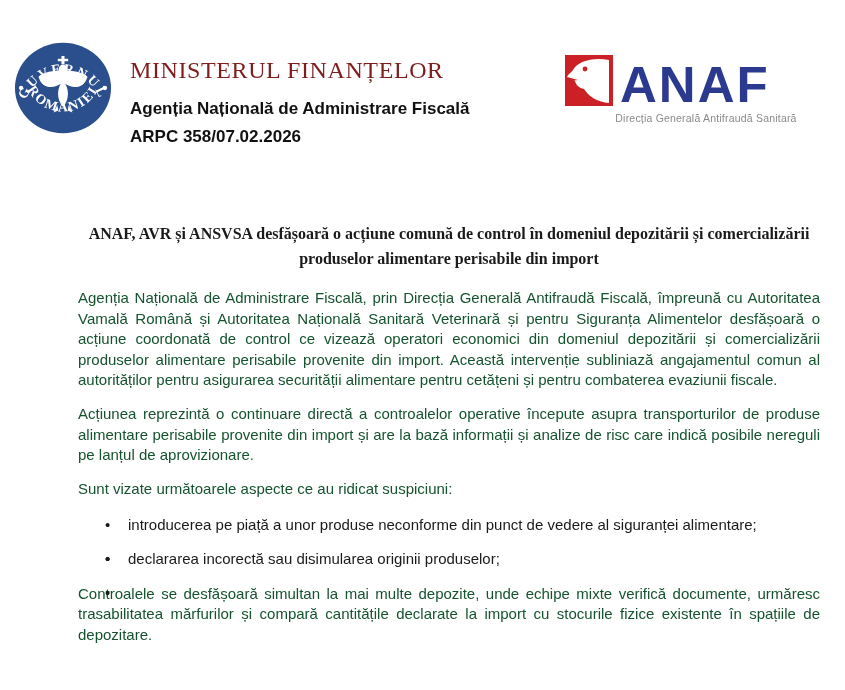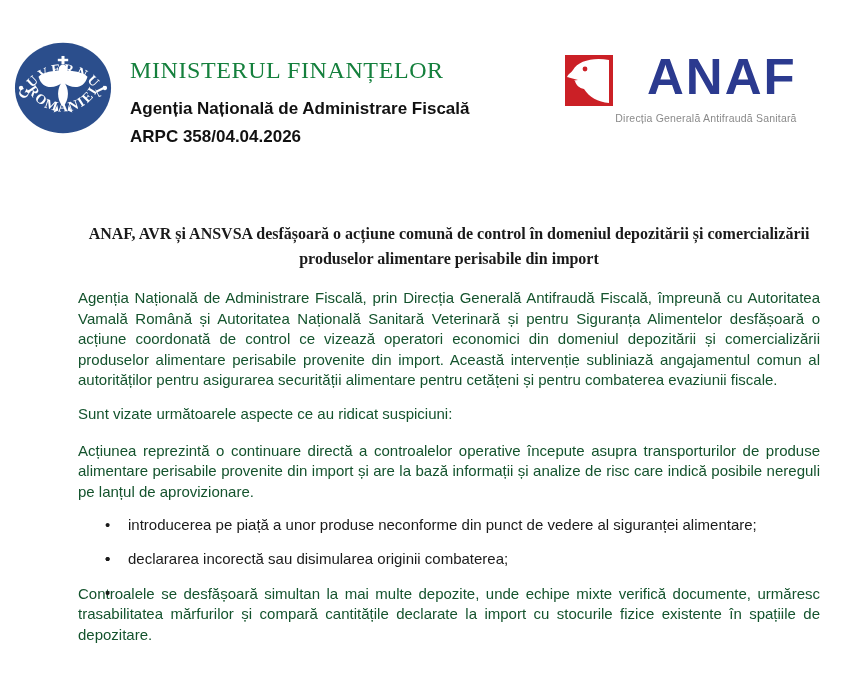--- a/index.html
+++ b/index.html
@@ -8,32 +8,32 @@
     font-family:"Liberation Sans","DejaVu Sans",sans-serif;
     color:#1a1a1a;
   }
   .page{position:relative;width:845px;height:690px;background:#fff;}
 
   
   .gov-seal{position:absolute;left:14px;top:40px;width:98px;height:96px;}
   .ministry{
     position:absolute;left:130px;top:57px;
     font-family:"Liberation Serif","DejaVu Serif",serif;
-    font-size:24px;letter-spacing:0.6px;color:#15803d;
+    font-size:24px;letter-spacing:0.6px;color:#7f1d1d;
   }
   .agency{
     position:absolute;left:130px;top:99px;
     font-size:17px;font-weight:bold;color:#111;
   }
   .reference{
     position:absolute;left:130px;top:127px;
     font-size:17px;font-weight:bold;color:#111;
   }
   .anaf-logo{position:absolute;left:565px;top:55px;width:240px;}
-  .anaf-row{display:flex;gap:27px;}
+  .anaf-row{display:flex;align-items:flex-end;}
   .anaf-square{width:48px;height:51px;flex:0 0 auto;}
   .anaf-word{
     margin-left:7px;
     font-size:51px;line-height:43px;font-weight:bold;
     letter-spacing:2px;color:#2b3a8f;
     font-family:"Liberation Sans",sans-serif;
     transform:scaleY(0.98);
   }
   .anaf-sub{
     margin-top:6px;margin-left:46px;width:190px;text-align:center;
@@ -91,47 +91,47 @@
         <path d="M26,38 C36,29 68,29 78,38 C74,52 61,51 52,44 C43,51 30,52 26,38 Z"></path>
         <path d="M52,42 C59,50 59,62 52,70 C45,62 45,50 52,42 Z"></path>
         <path d="M46,68 L42,76 L47,74 Z"></path>
         <path d="M58,68 L62,76 L57,74 Z"></path>
       </g>
     </svg>
   </div>
 
   <div class="ministry">MINISTERUL FINANȚELOR</div>
   <div class="agency">Agenția Națională de Administrare Fiscală</div>
-  <div class="reference">ARPC 358/04.04.2026</div>
+  <div class="reference">ARPC 358/07.02.2026</div>
 
   <div class="anaf-logo">
     <div class="anaf-row">
       <svg class="anaf-square" viewBox="0 0 48 51" aria-hidden="true">
         <rect x="0" y="0" width="48" height="51" fill="#cb2026"></rect>
         <path fill="#ffffff" d="M44,5 C28,2 13,6 8,15 C6,18 3,19 2,22 C5,24 8,24 10,26 C11,30 14,33 19,34 C24,42 33,47 44,48 L44,5 Z"></path>
         <path fill="#cb2026" d="M2,22 L13,25 L5,26 Z"></path>
         <circle cx="20" cy="14" r="2.4" fill="#cb2026"></circle>
       </svg>
       <div class="anaf-word">ANAF</div>
     </div>
     <div class="anaf-sub">Direcția Generală Antifraudă Sanitară</div>
   </div>
 
   <div class="doc">
     <h1 class="doc-title">ANAF, AVR și ANSVSA desfășoară o acțiune comună de control în domeniul depozitării și comercializării produselor alimentare perisabile din import</h1>
 
     <p class="para">Agenția Națională de Administrare Fiscală, prin Direcția Generală Antifraudă Fiscală, împreună cu Autoritatea Vamală Română și Autoritatea Națională Sanitară Veterinară și pentru Siguranța Alimentelor desfășoară o acțiune coordonată de control ce vizează operatori economici din domeniul depozitării și comercializării produselor alimentare perisabile provenite din import. Această intervenție subliniază angajamentul comun al autorităților pentru asigurarea securității alimentare pentru cetățeni și pentru combaterea evaziunii fiscale.</p>
 
+    <p class="para">Acțiunea reprezintă o continuare directă a controalelor operative începute asupra transporturilor de produse alimentare perisabile provenite din import și are la bază informații și analize de risc care indică posibile nereguli pe lanțul de aprovizionare.</p>
+
     <p class="para intro">Sunt vizate următoarele aspecte ce au ridicat suspiciuni:</p>
-
-    <p class="para">Acțiunea reprezintă o continuare directă a controalelor operative începute asupra transporturilor de produse alimentare perisabile provenite din import și are la bază informații și analize de risc care indică posibile nereguli pe lanțul de aprovizionare.</p>
 
     <ul class="points" id="bullet-list">
         <li><span class="bullet-dot">•</span><span>introducerea pe piață a unor produse neconforme din punct de vedere al siguranței alimentare;</span></li>
         <li><span class="bullet-dot">•</span></li>
-        <li><span class="bullet-dot">•</span><span>declararea incorectă sau disimularea originii combaterea;</span></li>
+        <li><span class="bullet-dot">•</span><span>declararea incorectă sau disimularea originii produselor;</span></li>
         <li><span class="bullet-dot">•</span></li>
       </ul>
 
     <p class="para closing">Controalele se desfășoară simultan la mai multe depozite, unde echipe mixte verifică documente, urmăresc trasabilitatea mărfurilor și compară cantitățile declarate la import cu stocurile fizice existente în spațiile de depozitare.</p>
   </div>
 
 </div>
 
 </body></html>

